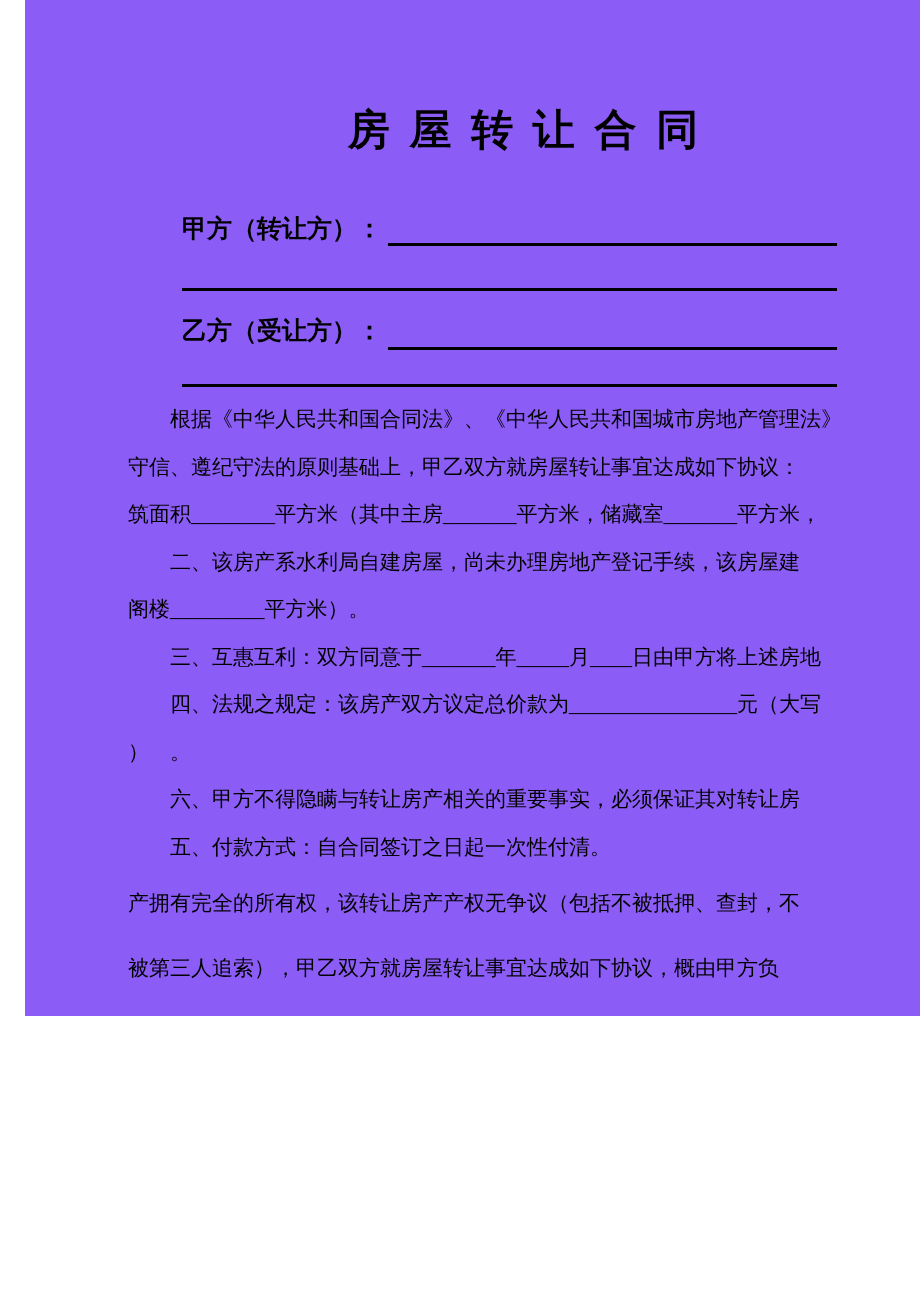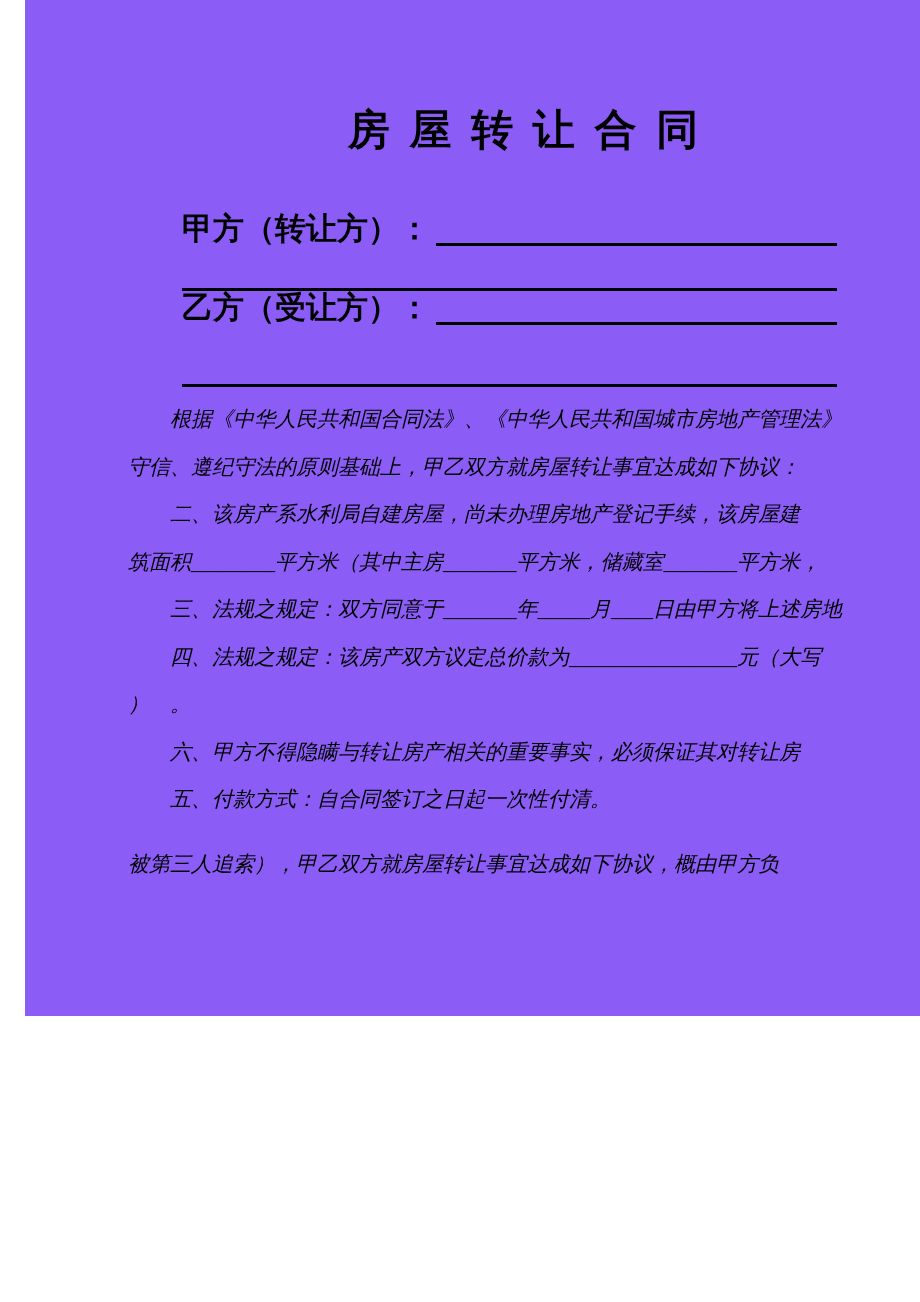--- a/index.html
+++ b/index.html
@@ -31,55 +31,54 @@
     white-space: nowrap;
   }
   .party-row {
     position: absolute;
     left: 157px;
     width: 655px;
     display: flex;
     align-items: flex-end;
   }
   .party-row .party-label {
-    font-size: 31px;
+    font-size: 25px;
     font-weight: bold;
     line-height: 34px;
     white-space: nowrap;
     flex: 0 0 auto;
   }
   .party-row .fill-line {
     flex: 1 1 auto;
     border-bottom: 3px solid #000000;
     height: 30px;
     margin-left: 6px;
   }
   .party-a-row { top: 212px; }
-  .party-b-row { top: 291px; }
+  .party-b-row { top: 316px; font-family: Liberation Mono, monospace; }
   .blank-rule {
     position: absolute;
     left: 157px;
     width: 655px;
     border-bottom: 3px solid #000000;
     height: 0;
   }
   .blank-rule-1 { top: 288px; }
   .blank-rule-2 { top: 384px; }
   .body-text {
     position: absolute;
     top: 396px;
     left: 103px;
     width: 720px;
     font-size: 21px;
     line-height: 47.5px;
   }
   .body-line {
     white-space: nowrap;
     height: 47.5px;
-    font-style: italic;
   }
   .body-line.ind {
     padding-left: 42px;
   }
   .body-line.gap-sm { margin-top: 9px; }
   .body-line.gap-lg { margin-top: 17px; }
 </style>
 </head>
 <body>
 
@@ -97,23 +96,25 @@
   <div class="party-row party-b-row">
     <span class="party-label">乙方（受让方）：</span>
     <span class="fill-line"></span>
   </div>
 
   <div class="blank-rule blank-rule-2"></div>
 
   <div class="body-text">
     <div class="body-line ind">根据《中华人民共和国合同法》、《中华人民共和国城市房地产管理法》</div>
     <div class="body-line">守信、遵纪守法的原则基础上，甲乙双方就房屋转让事宜达成如下协议：</div>
+    <div class="body-line">筑面积________平方米（其中主房_______平方米，储藏室_______平方米，</div>
     <div class="body-line ind">二、该房产系水利局自建房屋，尚未办理房地产登记手续，该房屋建</div>
-    <div class="body-line">筑面积________平方米（其中主房_______平方米，储藏室_______平方米，</div>
-    <div class="body-line ind">三、法规之规定：双方同意于_______年_____月____日由甲方将上述房地</div>
+    <div class="body-line">阁楼_________平方米）。</div>
+    <div class="body-line ind">三、互惠互利：双方同意于_______年_____月____日由甲方将上述房地</div>
     <div class="body-line ind">四、法规之规定：该房产双方议定总价款为________________元（大写</div>
     <div class="body-line">）　。</div>
     <div class="body-line ind">六、甲方不得隐瞒与转让房产相关的重要事实，必须保证其对转让房</div>
     <div class="body-line ind">五、付款方式：自合同签订之日起一次性付清。</div>
+    <div class="body-line gap-sm">产拥有完全的所有权，该转让房产产权无争议（包括不被抵押、查封，不</div>
     <div class="body-line gap-lg">被第三人追索），甲乙双方就房屋转让事宜达成如下协议，概由甲方负</div>
   </div>
 
 </div>
 
 </body></html>

